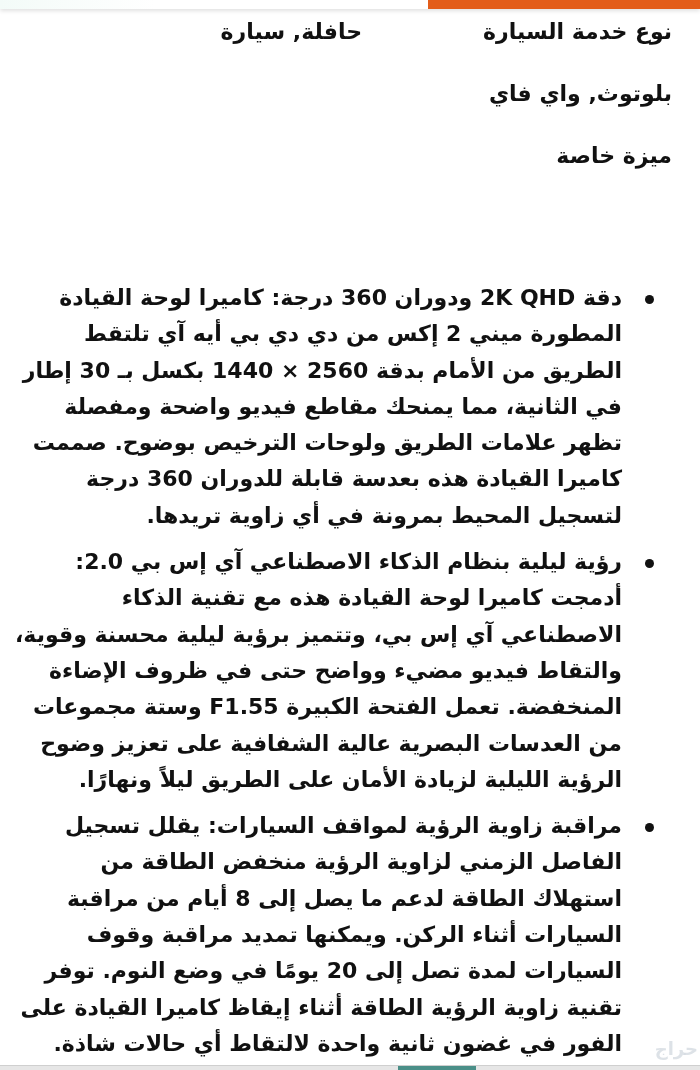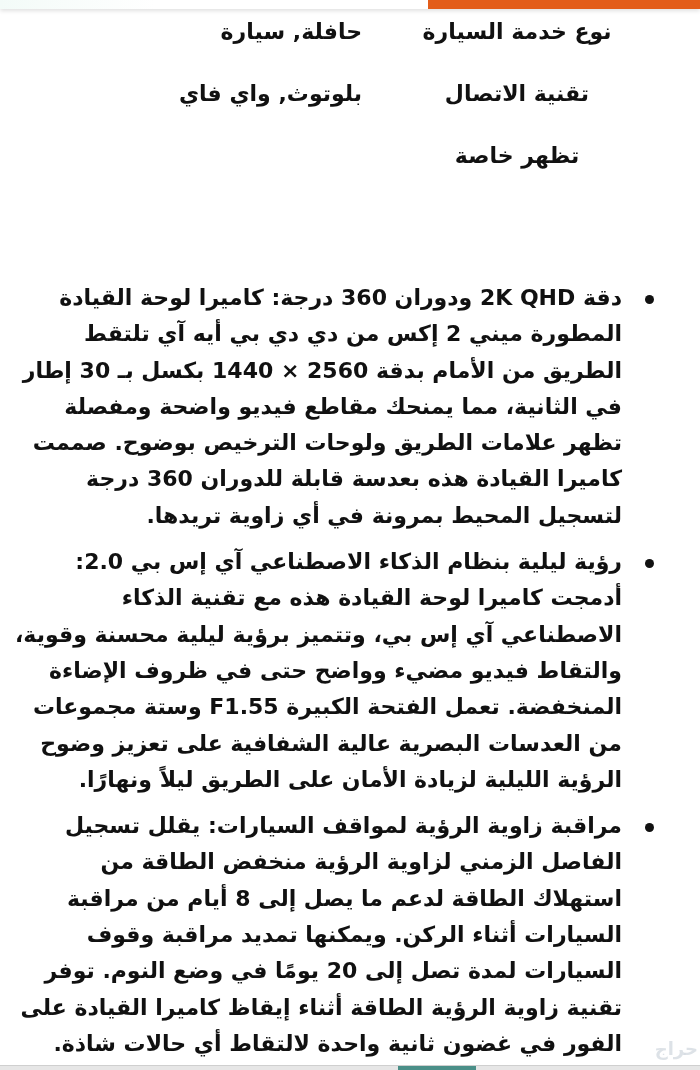--- a/index.html
+++ b/index.html
@@ -48,21 +48,21 @@
       flex-direction: row;
       align-items: flex-start;
       margin-bottom: 26px;
     }
     .spec-label {
       width: 310px;
       flex: 0 0 310px;
       font-weight: bold;
       font-size: 22px;
       line-height: 36px;
-      text-align: center;
+      text-align: right;
     }
     .spec-value {
       flex: 1;
       font-size: 22px;
       line-height: 36px;
       text-align: right;
       padding-left: 30px;
       font-weight: bold;
     }
     .bullets {
@@ -129,25 +129,24 @@
   <div class="seg-mid"></div>
   <div class="seg-accent"></div>
 </div>
 
 <div class="specs">
   <div class="spec-row">
     <div class="spec-label">نوع خدمة السيارة</div>
     <div class="spec-value">حافلة, سيارة</div>
   </div>
   <div class="spec-row">
-    <div class="spec-label">تقنية الاتصال</div>
     <div class="spec-value">بلوتوث, واي فاي</div>
   </div>
   <div class="spec-row">
-    <div class="spec-label">تظهر خاصة</div>
+    <div class="spec-label">ميزة خاصة</div>
   </div>
 </div>
 
 <ul class="bullets">
   <li class="bullet-item">
     <span class="bullet-dot"></span>
     <span>دقة 2K QHD ودوران 360 درجة: كاميرا لوحة القيادة المطورة ميني 2 إكس من دي دي بي أيه آي تلتقط الطريق من الأمام بدقة 2560 × 1440 بكسل بـ 30 إطار في الثانية، مما يمنحك مقاطع فيديو واضحة ومفصلة تظهر علامات الطريق ولوحات الترخيص بوضوح. صممت كاميرا القيادة هذه بعدسة قابلة للدوران 360 درجة لتسجيل المحيط بمرونة في أي زاوية تريدها.</span>
   </li>
   <li class="bullet-item">
     <span class="bullet-dot"></span>

